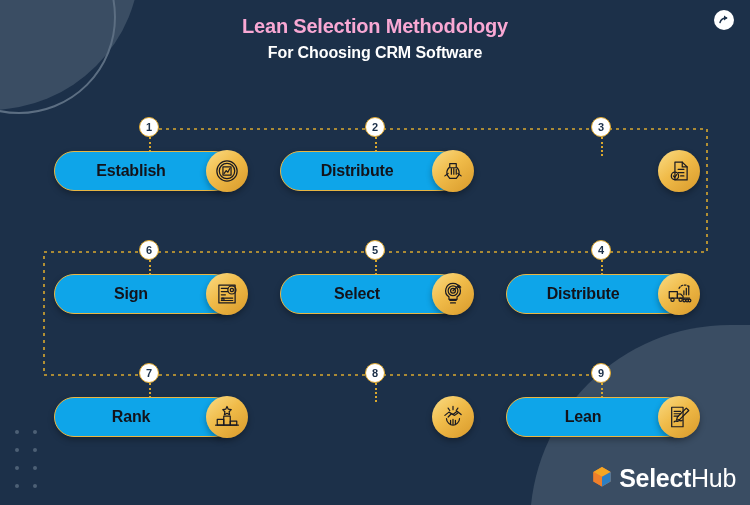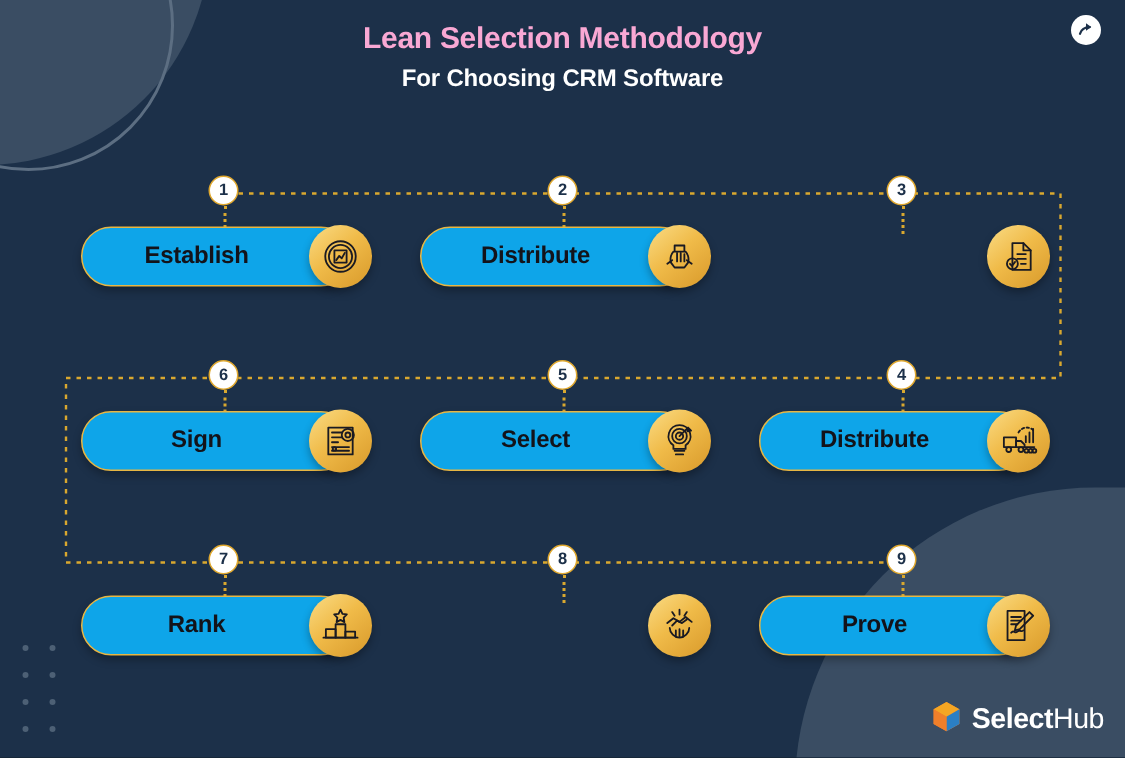--- a/index.html
+++ b/index.html
@@ -181,21 +181,21 @@
 
   
   .logo {
     position:absolute;
     right: 14px; bottom: 12px;
     display:flex;
     align-items:center;
     gap: 7px;
   }
   .logo-text {
-    font-size: 19px;
+    font-size: 25px;
     color:#ffffff;
     font-weight: bold;
     letter-spacing: -0.3px;
   }
   .logo-text .hub { font-weight: normal; }
 </style>
 </head>
 <body>
 
 <div class="stage">
@@ -373,21 +373,21 @@
       <path d="M8 18 c0 4 4 8 8 8 s8 -4 8 -8" stroke="#1a1a22" stroke-width="1.5" fill="none" stroke-linecap="round" stroke-linejoin="round"></path>
       <path d="M13 20 v5 M16 19 v6 M19 20 v5" stroke="#1a1a22" stroke-width="1.5" fill="none" stroke-linecap="round" stroke-linejoin="round"></path>
       <path d="M16 3 v4 M10 5 l2 3 M22 5 l-2 3" stroke="#1a1a22" stroke-width="1.5" fill="none" stroke-linecap="round" stroke-linejoin="round"></path>
     </svg>
           </div>
         </div>
         <div class="step">
           <div class="badge">9</div>
           <div class="stem"></div>
           <div class="pill">
-            <span class="pill-label">Prove</span>
+            <span class="pill-label">Lean</span>
           </div>
           <div class="icon-circle">
             <svg width="26" height="26" viewBox="0 0 32 32">
       <path d="M7 4 h14 v24 h-14z" stroke="#1a1a22" stroke-width="1.5" fill="none" stroke-linecap="round" stroke-linejoin="round"></path>
       <path d="M10 9 h8 M10 12 h8 M10 15 h5" stroke="#1a1a22" stroke-width="1.5" fill="none" stroke-linecap="round" stroke-linejoin="round"></path>
       <path d="M10 22 c2 -3 3 1 5 -1 s3 1 5 -1" stroke="#1a1a22" stroke-width="1.5" fill="none" stroke-linecap="round" stroke-linejoin="round"></path>
       <path d="M25 5 l3 3 -11 11 -4 1 1 -4z" stroke="#1a1a22" stroke-width="1.5" fill="none" stroke-linecap="round" stroke-linejoin="round"></path>
     </svg>
           </div>
         </div>

